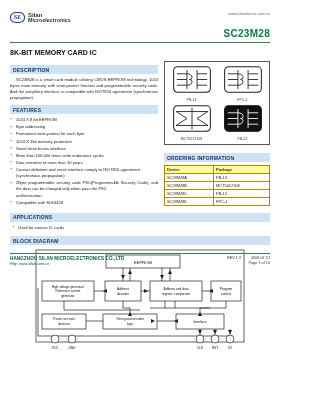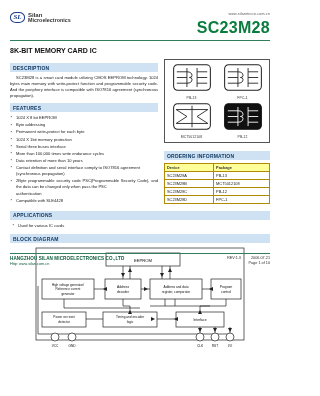--- a/index.html
+++ b/index.html
@@ -21,21 +21,21 @@
     display:flex; align-items:center; justify-content:center;
     color:#1b3a8f; font-style:italic; font-weight:bold; font-size:7px;
     line-height:1; font-family:"Liberation Serif", serif; flex:0 0 auto;
   }
   .brand-text { line-height:1.05; }
   .brand-text .l1 { font-size:6px; font-weight:bold; color:#333; }
   .brand-text .l2 { font-size:5.4px; font-weight:bold; color:#333; }
 
   .hdr-right { text-align:right; }
   .site { font-size:3.6px; color:#555; letter-spacing:.2px; }
-  .partno { font-size:16px; font-weight:bold; color:#0a7d3e; letter-spacing:.3px; margin-top:3px; }
+  .partno { font-size:10px; font-weight:bold; color:#0a7d3e; letter-spacing:.3px; margin-top:12px; }
 
   .rule { height:1.4px; background:#2e7d5b; margin:3px 0 6px 0; }
 
   .doc-title { font-size:7px; font-weight:bold; color:#111; margin:0 0 5px 0; }
 
   
   .secbar {
     background:#cfe2f3; color:#123a63;
     font-size:5px; font-weight:bold; letter-spacing:.2px;
     padding:1.5px 3px; margin:4px 0 3px 0;

